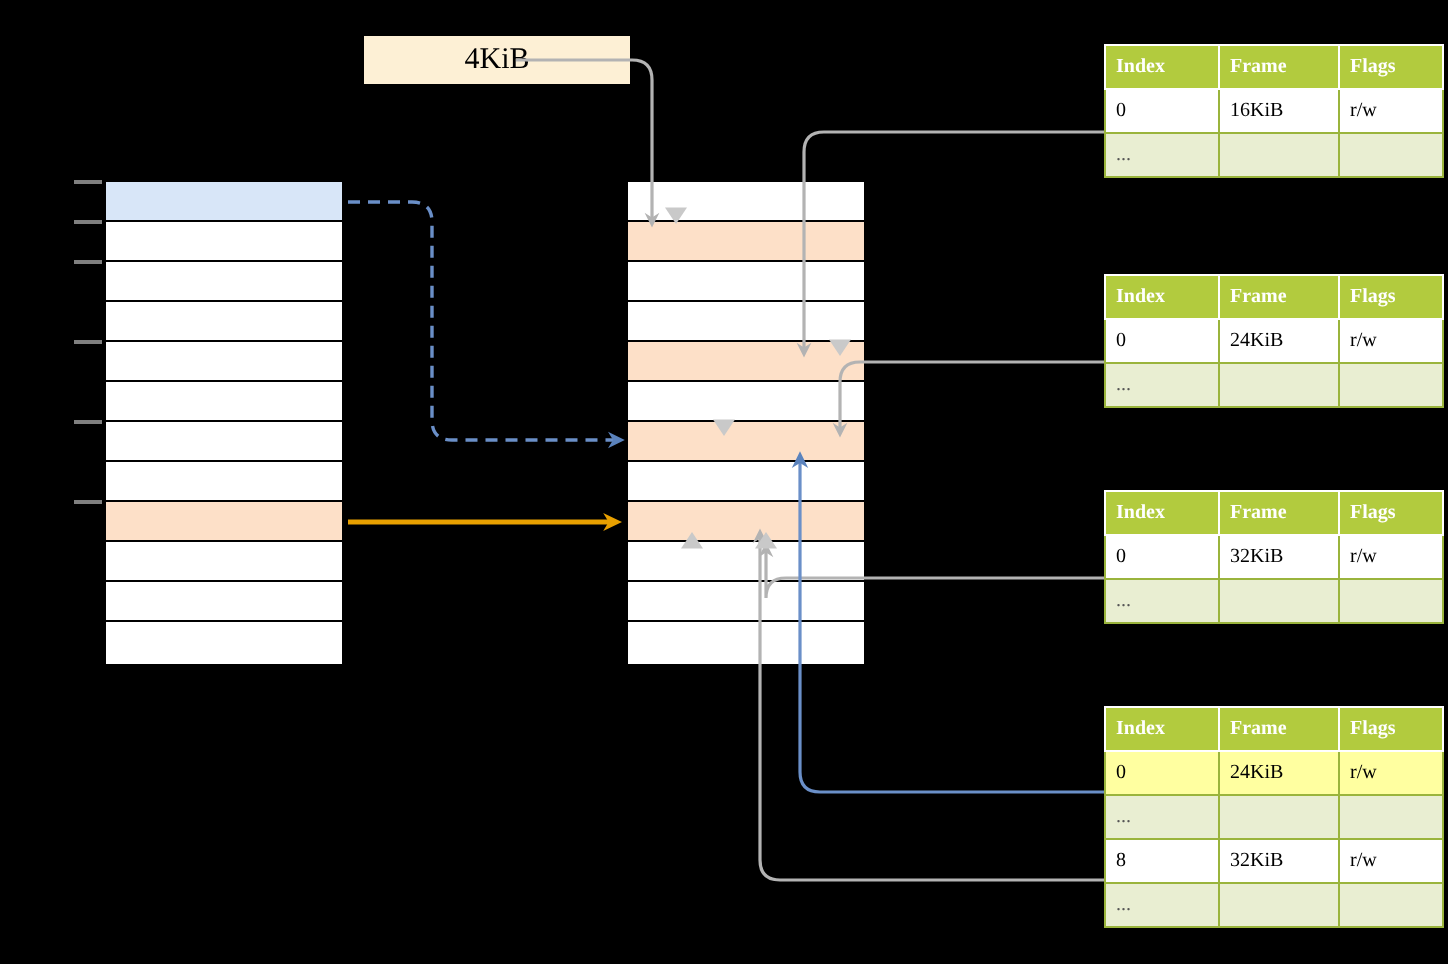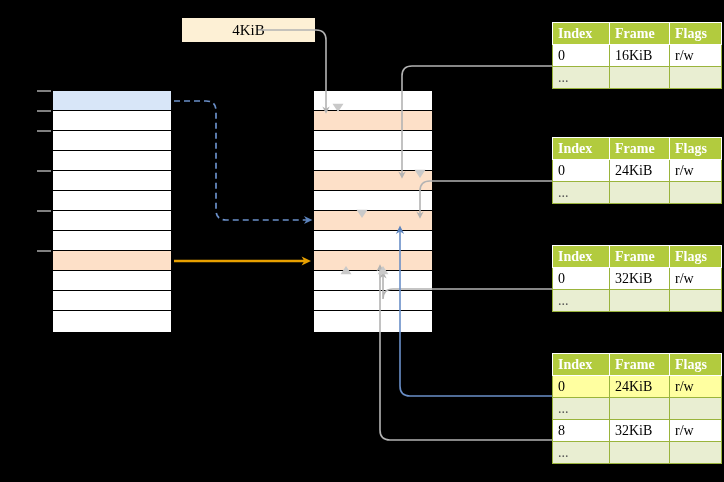--- a/index.html
+++ b/index.html
@@ -28,21 +28,21 @@
   #memLeft{left:52px;top:90px;width:120px;}
   #memMid {left:313px;top:90px;width:120px;}
 
   
   .tick{position:absolute;height:1.5px;background:#808080;width:14px;left:-16px;}
 
   
   .ptable{
     border-collapse:collapse;
     position:absolute;
-    font-size:14px;
+    font-size:10px;
     background:#ec4899;
     border:1.5px solid #7f7f7f;
   }
   .ptable th,.ptable td{
     border:1.5px solid #9ab43c;
     padding:2px 5px;
     text-align:left;
     height:22px;
     box-sizing:border-box;
     white-space:nowrap;

